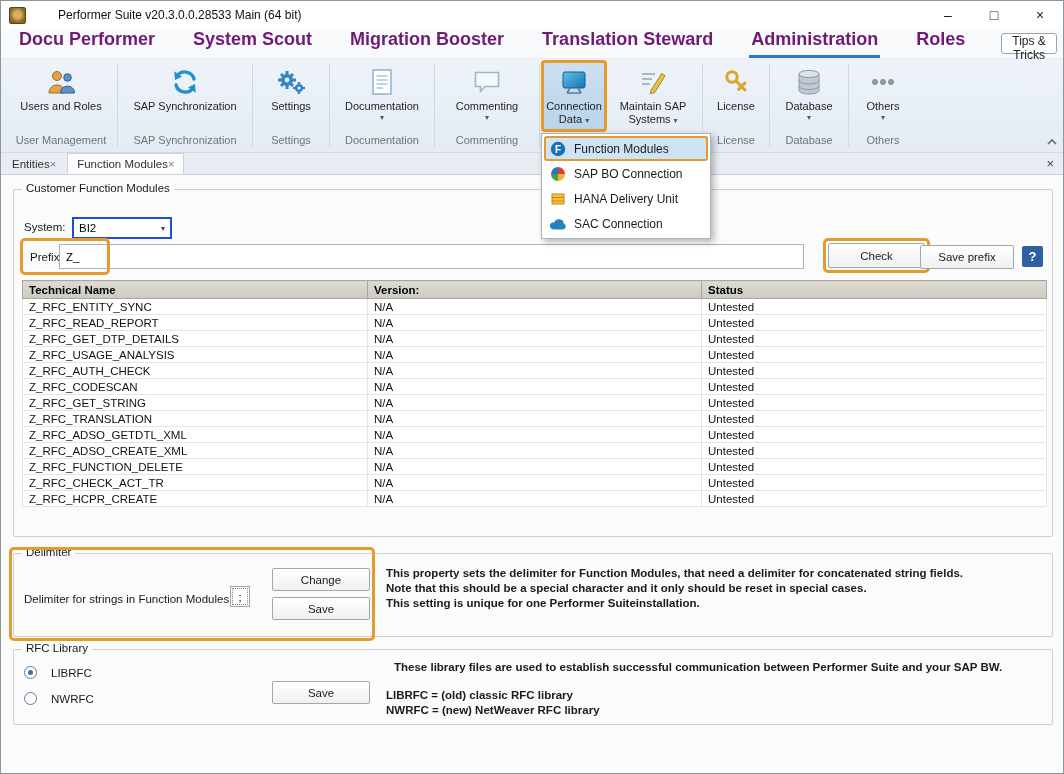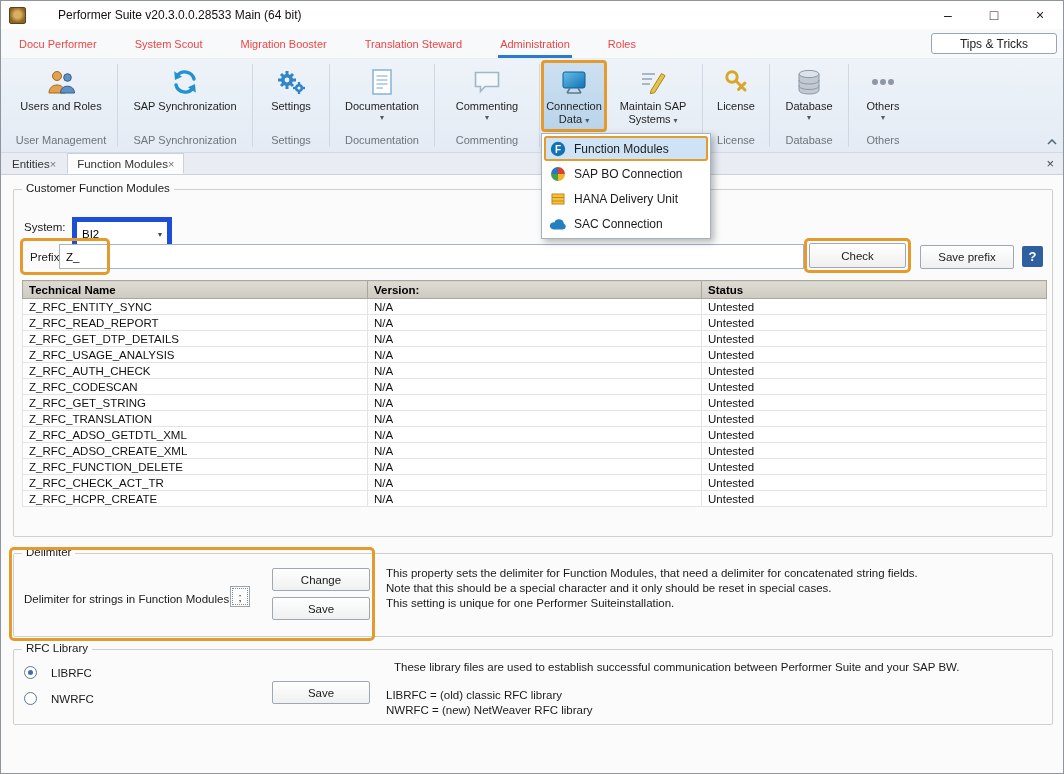--- a/index.html
+++ b/index.html
@@ -10,21 +10,21 @@
   .titlebar { position:absolute; top:0; left:0; right:0; height:28px; background:#ffffff; display:flex; align-items:center;gap:24px; }
   .app-icon { width:17px; height:17px; margin-left:8px; border:1px solid #5a421a; border-radius:2px;
               background:radial-gradient(circle at 50% 45%, #d8b060 0 30%, #8a6524 70%); }
   .title-text { margin-left:8px; font-size:12px; color:#111; }
   .win-controls { margin-left:auto; display:flex; height:100%; }
   .win-btn { width:46px; height:100%; display:flex; align-items:center; justify-content:center; font-size:14px; color:#222; cursor:default; }
 
   
   .menubar { position:absolute; top:28px; left:0; right:0; height:30px; background:#f7f9fb; display:flex; align-items:center; border-bottom:1px solid #e8edf2; }
   .menu-items { display:flex; margin-left:16px; height:100%; align-items:flex-end; }
-  .menu-item { font-size:11px; color:#ef4444; margin-right:34px; padding:6px 2px 5px 2px; border-bottom:3px solid transparent; white-space:nowrap; }
+  .menu-item { font-size:18px; color:#701a75; margin-right:34px; padding:6px 2px 5px 2px; border-bottom:3px solid transparent; white-space:nowrap;font-weight:bold; }
   .menu-item.active { border-bottom-color:#2a7ad4; }
   .tips-btn { margin-left:auto; margin-right:6px; width:126px; height:21px; background:#fff; border:1px solid #98a6b3; border-radius:3px; font-size:12px; font-family:inherit; color:#222; }
 
   
   .ribbon { position:absolute; top:58px; left:0; right:0; height:94px; background:linear-gradient(#eef3f9,#e4ebf4); border-bottom:1px solid #d2dae4; display:flex; padding-left:4px; }
   .ribbon-group { position:relative; display:flex; flex-direction:column; }
   .rg-buttons { height:74px; display:flex; padding:2px; }
   .rg-label { height:18px; text-align:center; font-size:11px; color:#6f747a; line-height:15px; white-space:nowrap; overflow:hidden; }
   .ribbon-sep { width:1px; background:#cfd8e3; margin:5px 0; }
   .ribbon-btn { display:flex; flex-direction:column; align-items:center; padding-top:4px; font-size:11px; line-height:13px; color:#1f1f1f; text-align:center; border-radius:3px; }
@@ -51,31 +51,31 @@
   .tab.active { background:#fcfcfc; border:1px solid #c9d1da; border-bottom:1px solid #fcfcfc; }
   .tab-close { font-size:11px; color:#777; }
   .tabbar-close { margin-left:auto; margin-right:9px; align-self:center; font-size:13px; color:#444; }
 
   
   .content { position:absolute; top:174px; left:0; right:0; bottom:0; background:#fbfbfb; }
   .groupbox { position:absolute; border:1px solid #cfcfcf; border-radius:2px; }
   .gb-title { position:absolute; top:-8px; left:8px; background:#fbfbfb; padding:0 4px; font-size:11.5px; color:#1a1a1a; white-space:nowrap; }
   .lbl { position:absolute; font-size:11.5px; color:#1a1a1a; white-space:nowrap; }
   .btn { position:absolute; background:linear-gradient(#ffffff,#f0f0f0); border:1px solid #9fa8b2; border-radius:2px; font-size:11.5px; font-family:inherit; color:#1a1a1a; }
-  .desc { position:absolute; font-size:11.5px; color:#1a1a1a; line-height:15px; }
+  .desc { position:absolute; font-size:11.5px; color:#1a1a1a; line-height:15px;font-weight:bold; }
   .orange-box { position:absolute; border:3px solid #e49b2d; border-radius:5px; pointer-events:none; z-index:5; }
 
   .gb-main { left:12px; top:14px; width:1040px; height:348px; }
   .sys-label { left:10px; top:31px; }
-  .combobox { position:absolute; left:58px; top:27px; width:100px; height:22px; background:#fff; border:5px solid #1d4ed8; display:flex; align-items:center; justify-content:space-between; padding:12px 5px; font-size:11.5px; }
+  .combobox { position:absolute; left:58px; top:27px; width:100px; height:22px; background:#fff; border:2px solid #1d4ed8; display:flex; align-items:center; justify-content:space-between; padding:6px 5px; font-size:11.5px; }
   .combo-arrow { font-size:8px; color:#444; }
   .prefix-label { left:16px; top:61px; }
   .prefix-input { position:absolute; left:45px; top:54px; width:745px; height:25px; border:1px solid #a5b4c4; font-size:11.5px; font-family:inherit; padding-left:6px; background:#fff; }
   .prefix-highlight { left:6px; top:48px; width:90px; height:37px; }
-  .check-wrap { position:absolute; left:790px; top:48px; border:3px solid #e49b2d; border-radius:5px; padding:2px; }
+  .check-wrap { position:absolute; left:809px; top:48px; border:3px solid #e49b2d; border-radius:5px; padding:2px; }
   .check-btn { position:static; display:block; width:97px; height:25px; }
   .saveprefix-btn { left:906px; top:55px; width:94px; height:24px; }
   .help-icon { position:absolute; left:1008px; top:56px; width:21px; height:21px; background:#2e5f9e; color:#fff; font-size:13px; font-weight:bold; display:flex; align-items:center; justify-content:center; border-radius:2px; }
 
   .fm-table { position:absolute; left:8px; top:90px; width:1024px; border-collapse:collapse; table-layout:fixed; font-size:11.5px; background:#fff; border:1px solid #b4b1a9; }
   .fm-table th { background:linear-gradient(#dedbd3,#cdcac2); border:1px solid #a9a69e; font-weight:bold; text-align:left; padding:1px 6px; height:18px; }
   .fm-table td { border:1px solid #e4e4e4; padding:0 6px; height:16px; color:#111; white-space:nowrap; overflow:hidden; }
 
   .gb-delim { left:12px; top:378px; width:1040px; height:84px; }
   .delim-label { left:10px; top:39px; }

